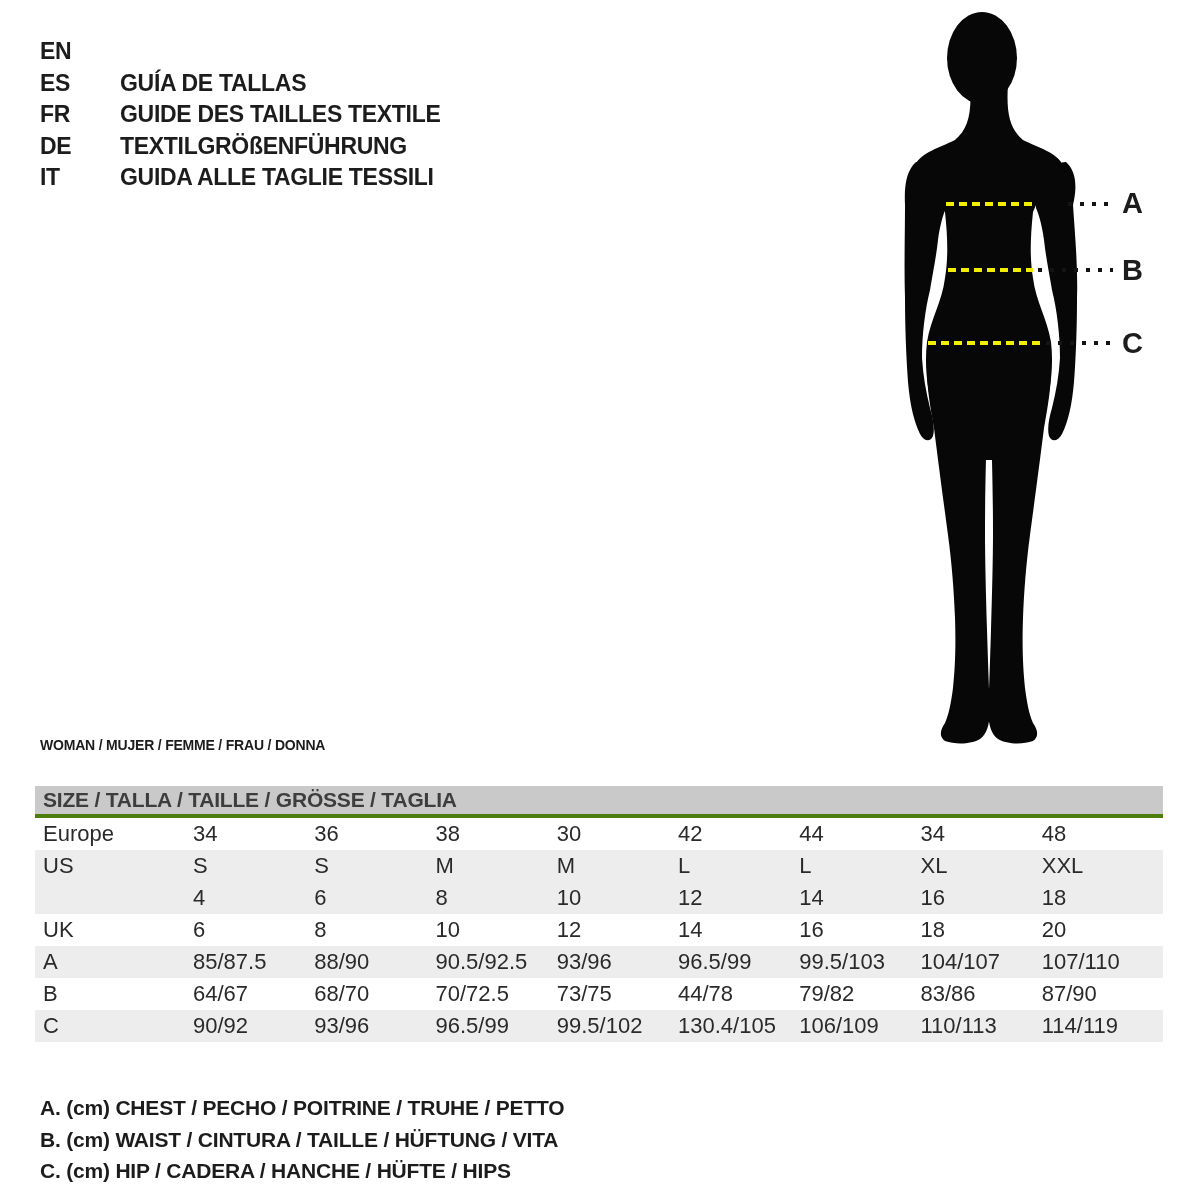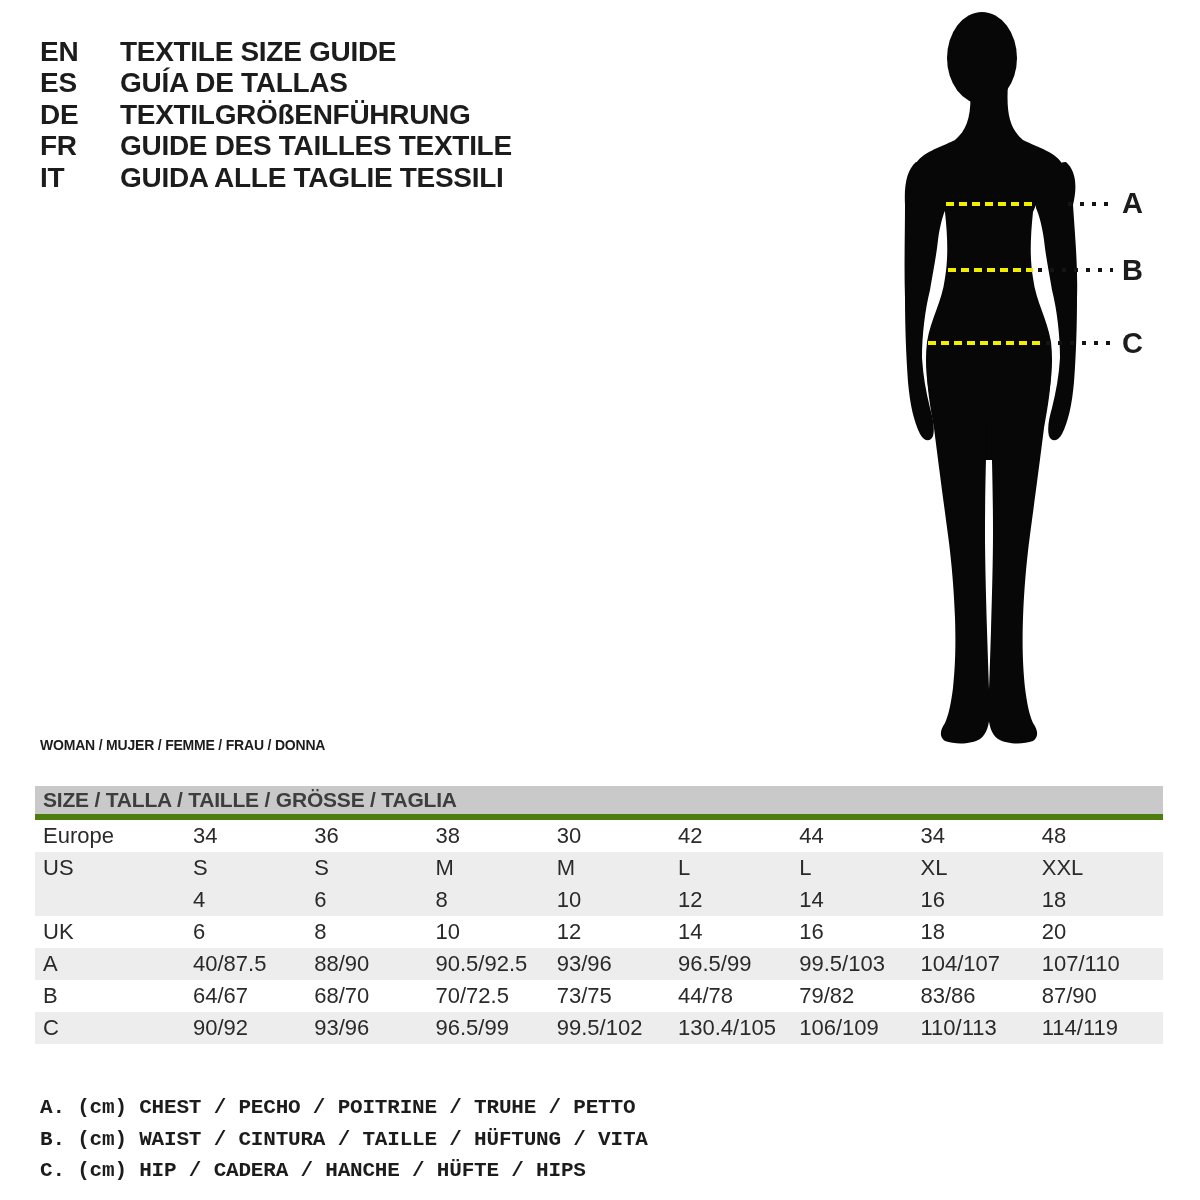--- a/index.html
+++ b/index.html
@@ -5,67 +5,66 @@
   html,body{margin:0;padding:0;background:#fff;}
   .canvas{
     position:relative;width:1200px;height:1200px;overflow:hidden;
     background:var(--page_bg,#fff);
     font-family:"Liberation Sans",sans-serif;
     color:var(--text,#1c1c1c);
   }
   
   .lang-list{position:absolute;left:40px;top:36px;}
   .lang-row{display:flex;height:31.5px;align-items:center;
-    font-size:28px;font-weight:bold;letter-spacing:-0.3px;color:var(--text,#1c1c1c);}
+    font-size:23px;font-weight:bold;letter-spacing:-0.3px;color:var(--text,#1c1c1c);}
   .lang-code{width:80px;}
   
   .figure{position:absolute;left:860px;top:0;width:340px;height:760px;}
   .figure svg{display:block;width:340px;height:760px;}
   .body-part{fill:var(--silhouette,#070707);}
   .measure-line{stroke:var(--measure_dash_yellow,#f2ee00);stroke-width:4;stroke-dasharray:8 5;fill:none;}
   .connector-line{stroke:var(--connector_black,#141414);stroke-width:4;stroke-dasharray:4 8;fill:none;}
   .marker-label{font-family:"Liberation Sans",sans-serif;font-size:29px;font-weight:600;fill:var(--text,#1c1c1c);}
   
   .section-title{position:absolute;left:40px;top:737px;font-size:14px;font-weight:bold;
     letter-spacing:-0.2px;color:var(--text,#1c1c1c);}
   
   .size-table{position:absolute;left:35px;top:786px;width:1128px;}
   .table-header{height:28px;line-height:28px;background:var(--header_bar_bg,#c9c9c9);
-    border-bottom:6px solid #4d7c0f;color:var(--header_bar_text,#3d3d3d);
+    border-bottom:4px solid #4d7c0f;color:var(--header_bar_text,#3d3d3d);
     font-weight:bold;font-size:21px;padding-left:8px;letter-spacing:-0.2px;}
   .t-row{display:flex;height:32px;line-height:32px;font-size:22px;color:var(--table_text,#2a2a2a);}
   .t-row.striped{background:var(--row_stripe,#ededed);}
   .t-label{width:158px;padding-left:8px;box-sizing:border-box;}
   .t-cell{flex:1;}
   
   .legend{position:absolute;left:40px;top:1092px;}
   .legend-line{height:31.5px;line-height:31.5px;font-size:21px;font-weight:bold;
-    letter-spacing:-0.2px;color:var(--text,#1c1c1c);font-family:Liberation Mono, monospace;}
+    letter-spacing:-0.2px;color:var(--text,#1c1c1c);}
 </style>
 </head>
 <body>
 
 <div class="canvas">
 
   <div class="lang-list">
       <div class="lang-row">
         <span class="lang-code">EN</span>
-        <span>TEXTILE SIZE GUIDE</span>
       </div>
       <div class="lang-row">
         <span class="lang-code">ES</span>
         <span>GUÍA DE TALLAS</span>
       </div>
       <div class="lang-row">
+        <span class="lang-code">FR</span>
+        <span>GUIDE DES TAILLES TEXTILE</span>
+      </div>
+      <div class="lang-row">
         <span class="lang-code">DE</span>
         <span>TEXTILGRÖßENFÜHRUNG</span>
-      </div>
-      <div class="lang-row">
-        <span class="lang-code">FR</span>
-        <span>GUIDE DES TAILLES TEXTILE</span>
       </div>
       <div class="lang-row">
         <span class="lang-code">IT</span>
         <span>GUIDA ALLE TAGLIE TESSILI</span>
       </div>
     </div>
 
   <div class="figure">
     <svg viewBox="0 0 340 760" xmlns="http://www.w3.org/2000/svg">
       <g>
@@ -205,21 +204,21 @@
           <div class="t-cell">8</div>
           <div class="t-cell">10</div>
           <div class="t-cell">12</div>
           <div class="t-cell">14</div>
           <div class="t-cell">16</div>
           <div class="t-cell">18</div>
           <div class="t-cell">20</div>
         </div>
         <div class="t-row striped">
           <div class="t-label">A</div>
-          <div class="t-cell">40/87.5</div>
+          <div class="t-cell">85/87.5</div>
           <div class="t-cell">88/90</div>
           <div class="t-cell">90.5/92.5</div>
           <div class="t-cell">93/96</div>
           <div class="t-cell">96.5/99</div>
           <div class="t-cell">99.5/103</div>
           <div class="t-cell">104/107</div>
           <div class="t-cell">107/110</div>
         </div>
         <div class="t-row">
           <div class="t-label">B</div>

